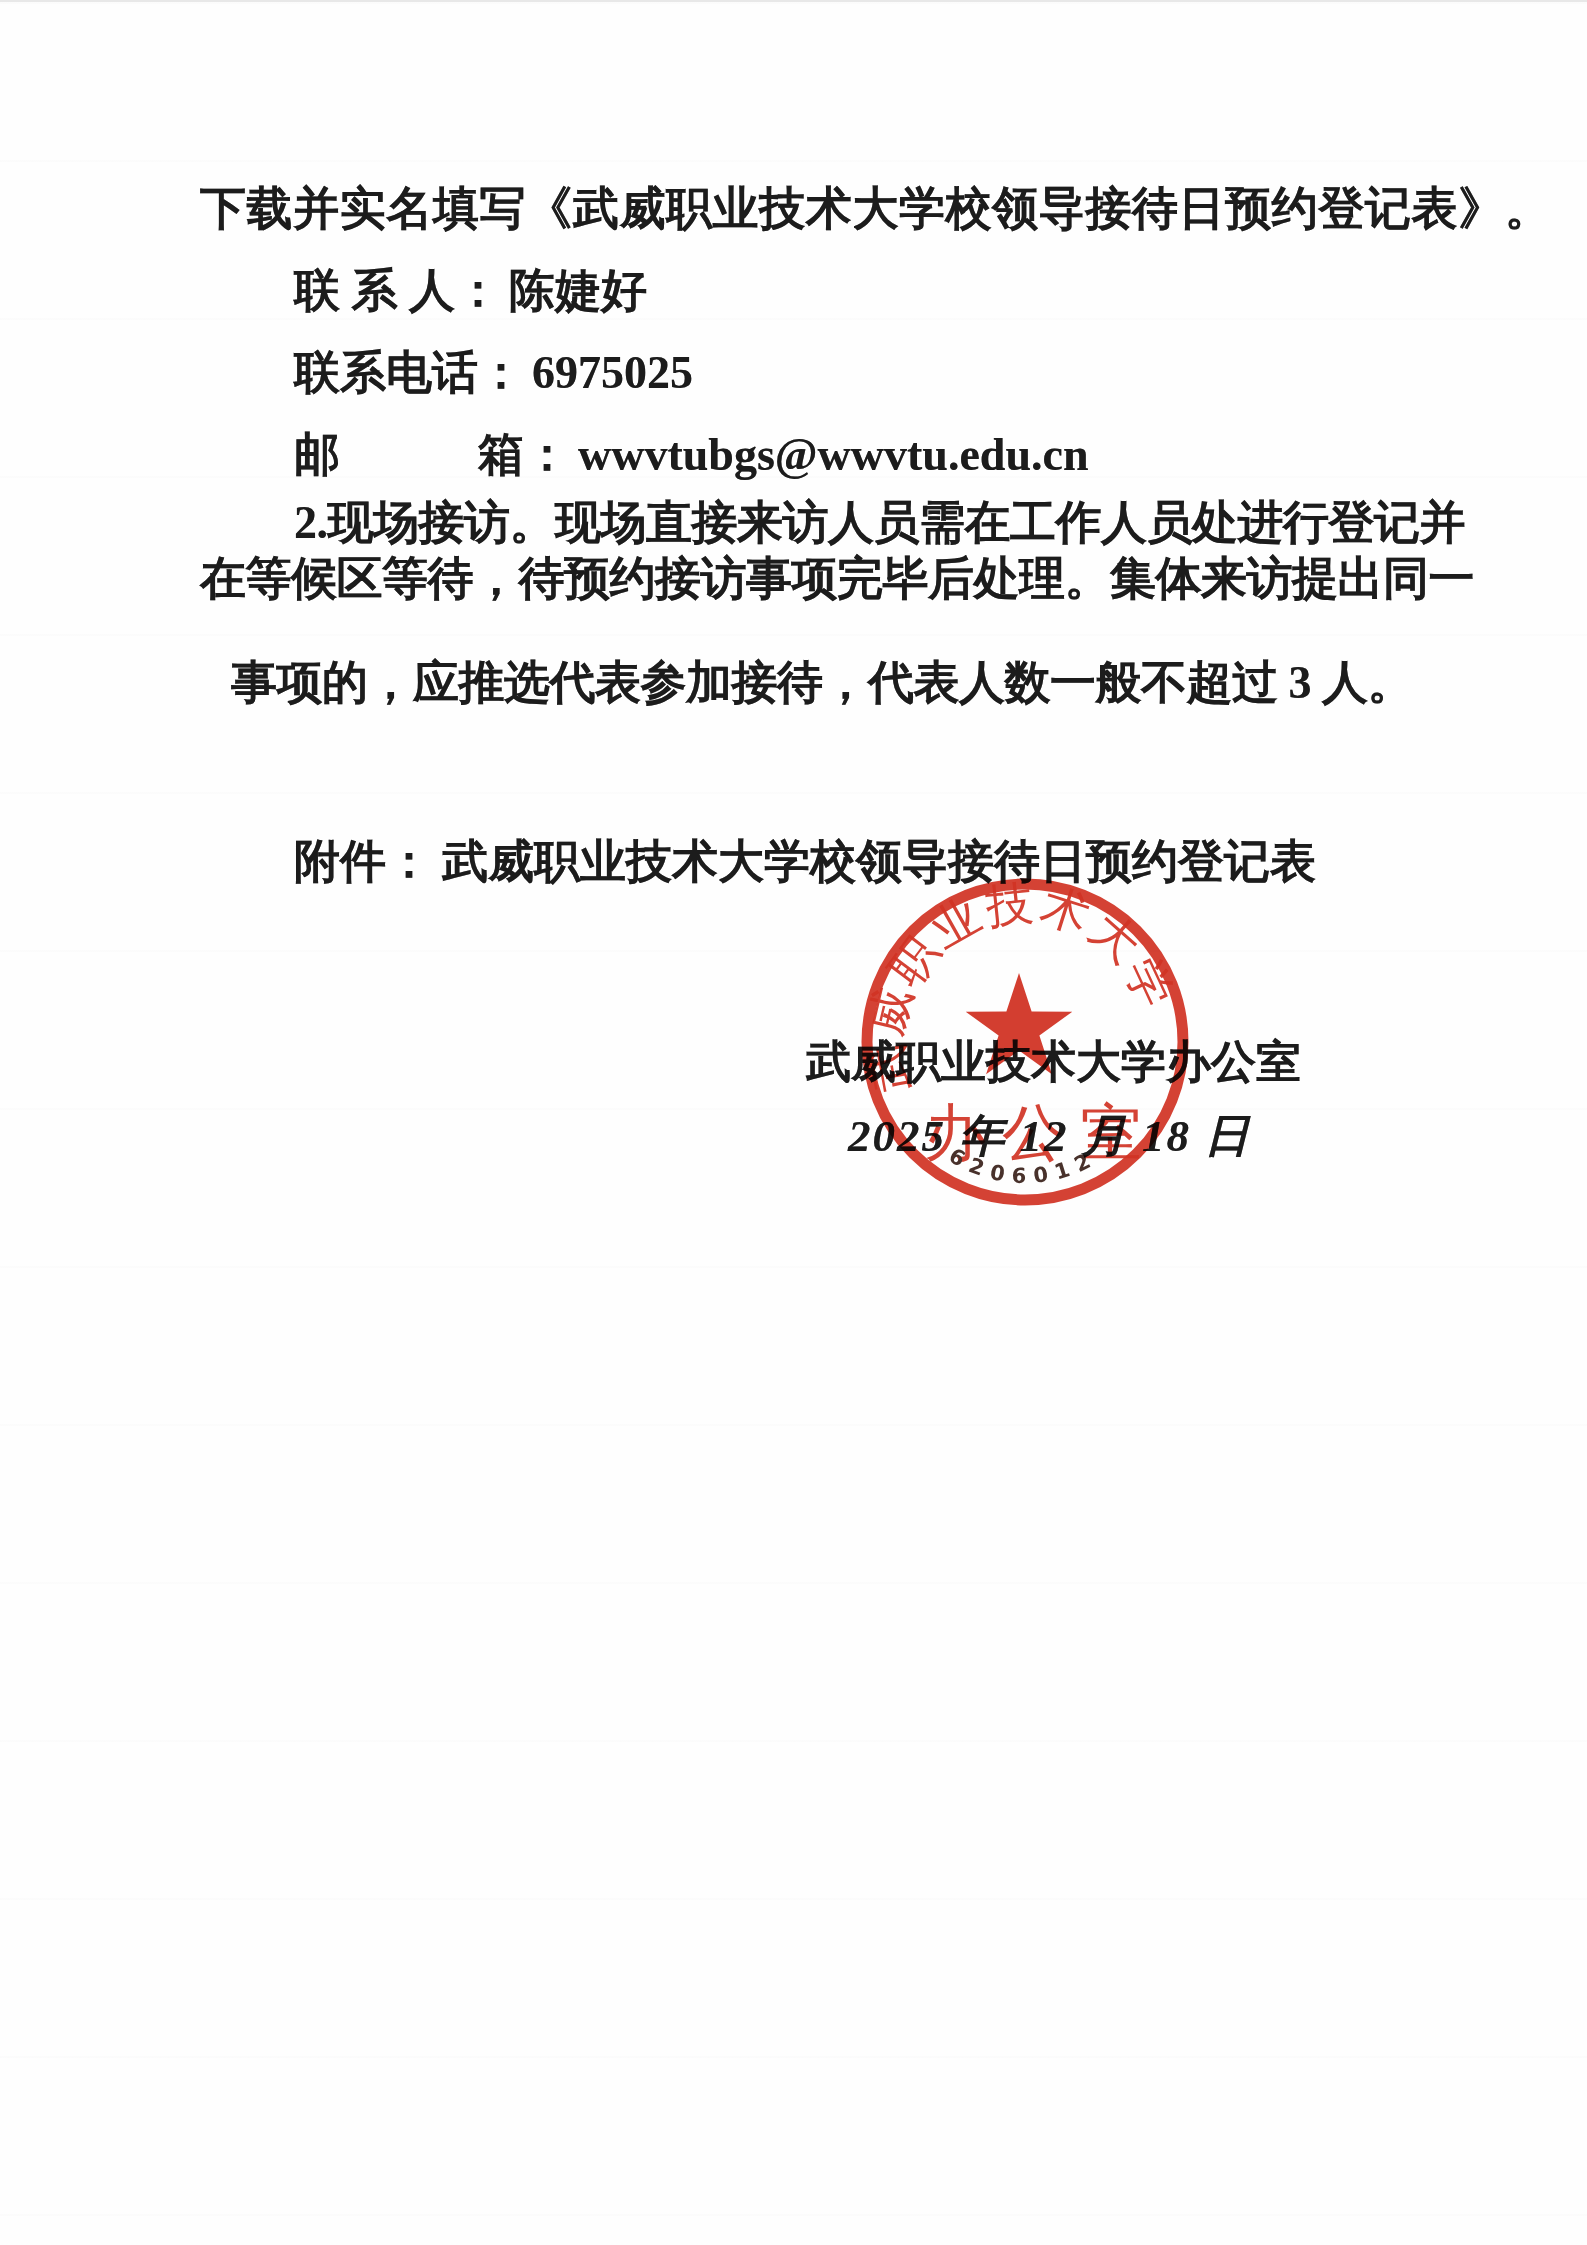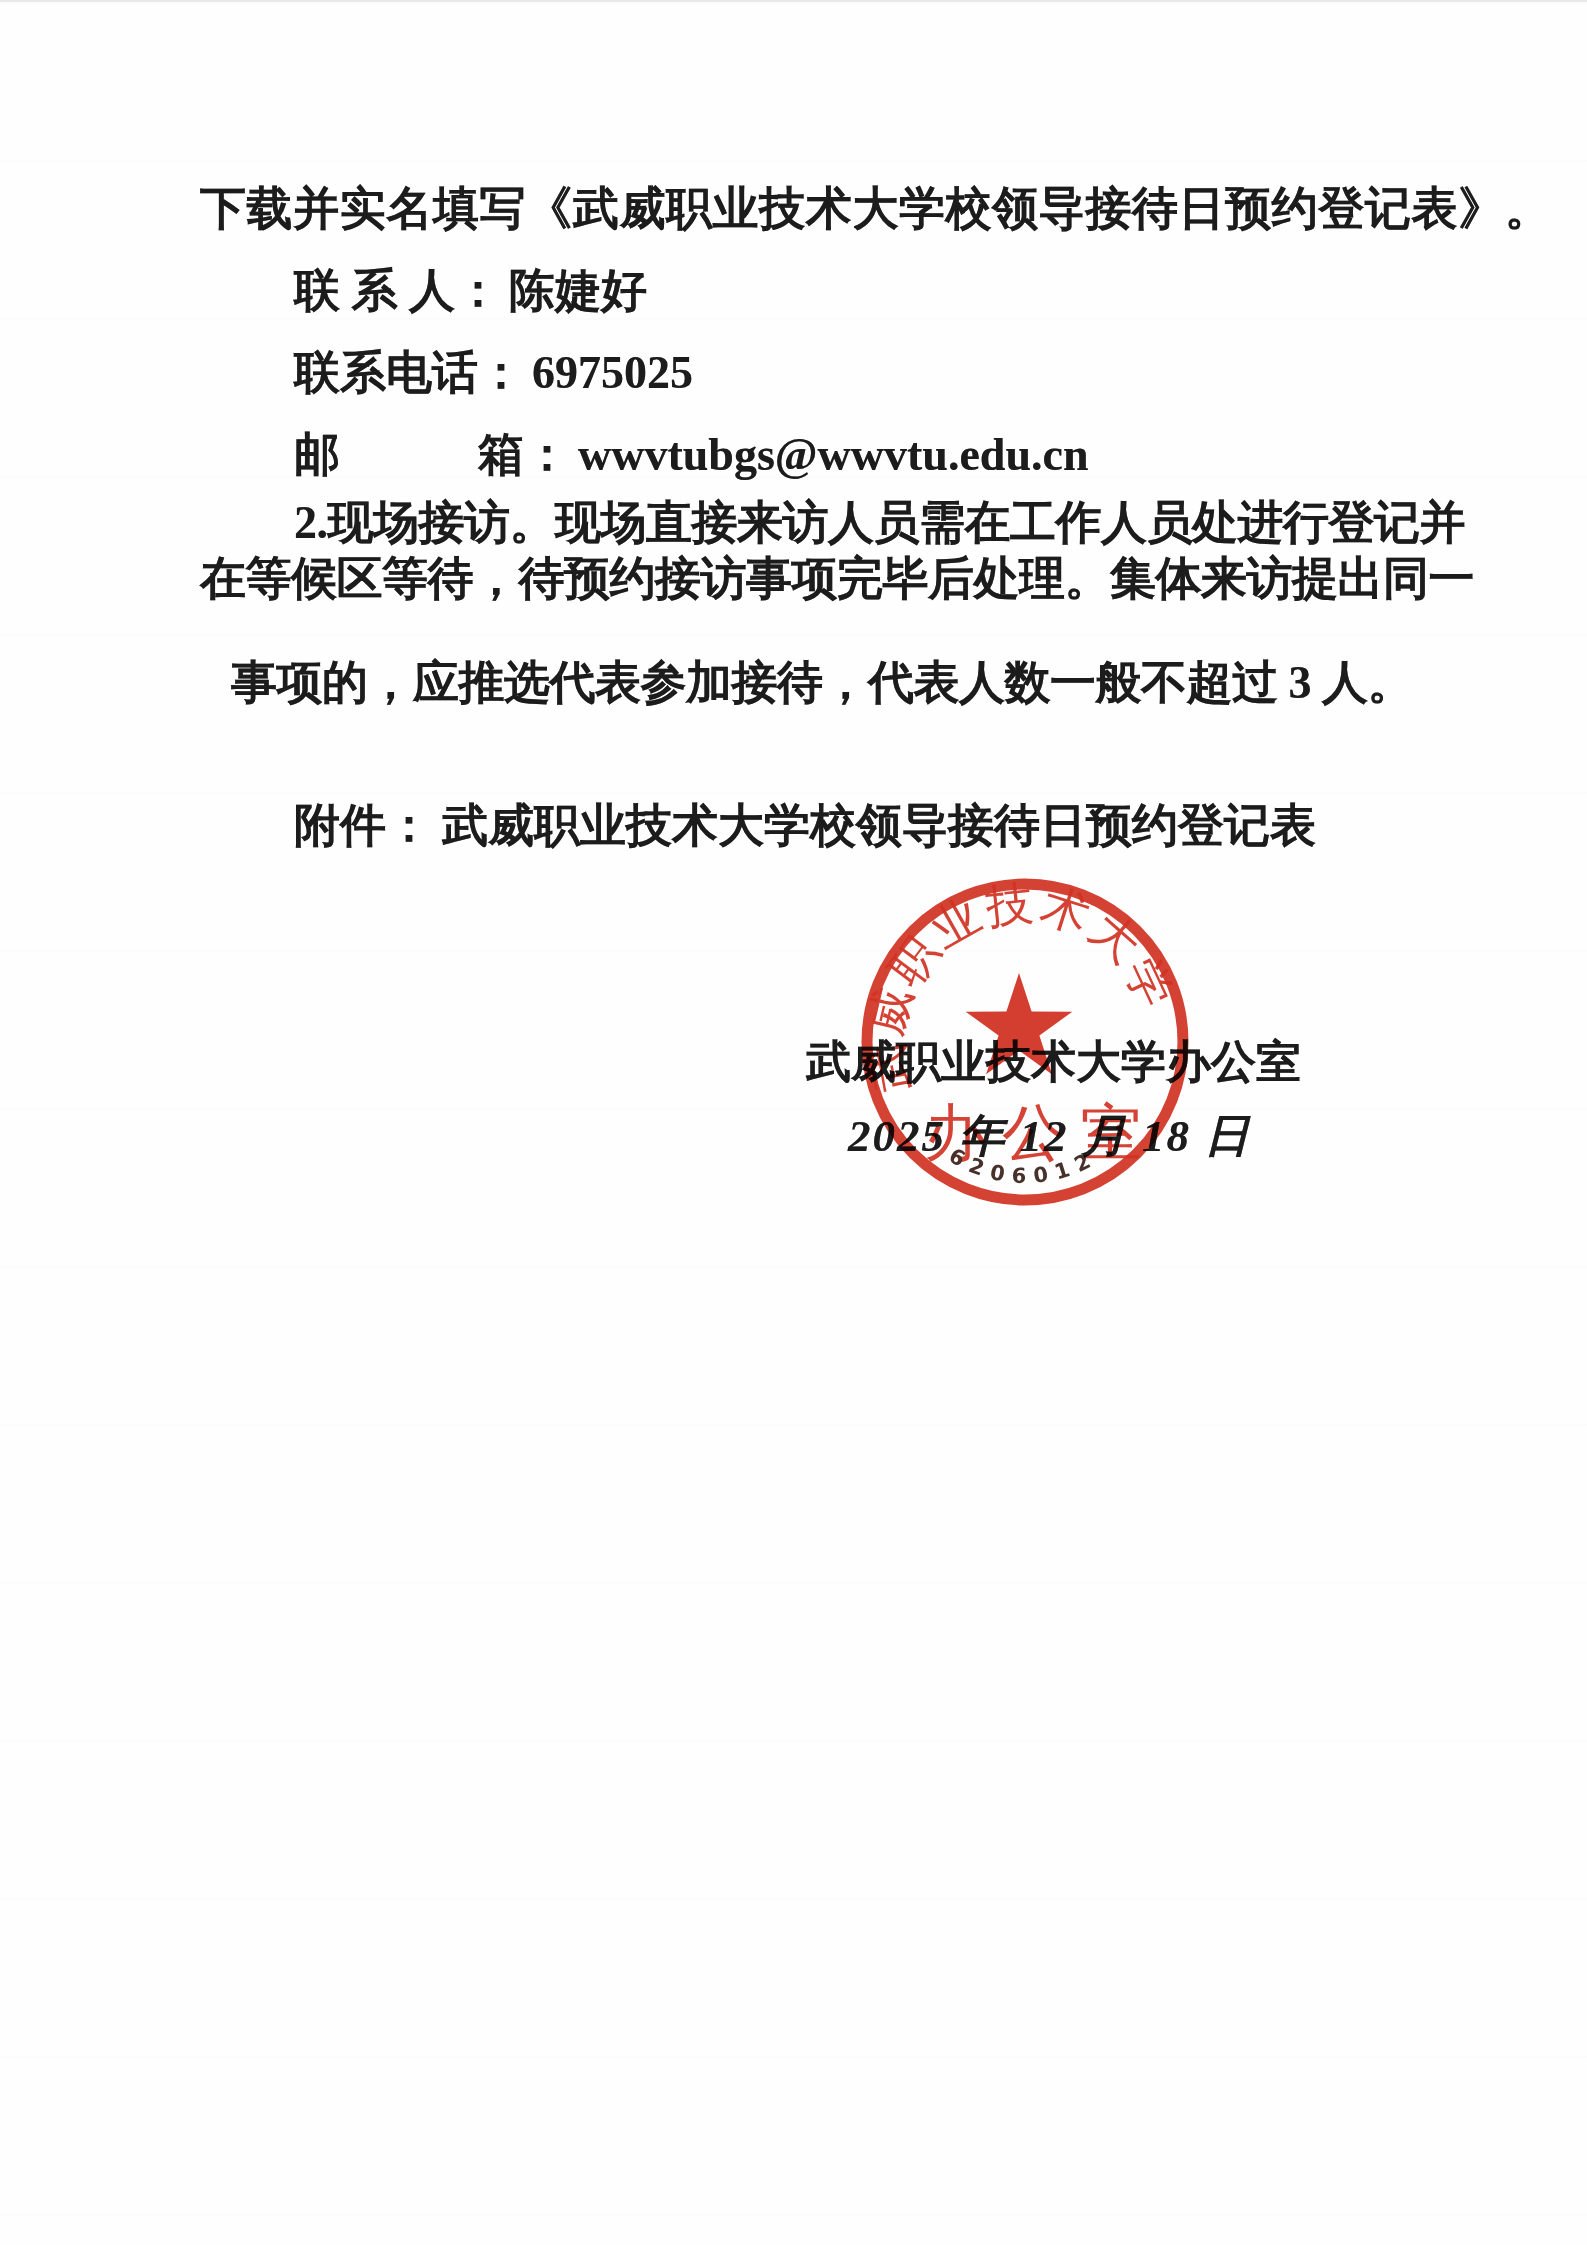--- a/index.html
+++ b/index.html
@@ -69,21 +69,21 @@
   <div class="tline contact" style="top:424px;">
     <span class="lbl">邮　　　箱</span><span>：</span><span class="val">wwvtubgs@wwvtu.edu.cn</span>
   </div>
 
   <div class="tline para-cont indent" style="top:492px;">2.现场接访。现场直接来访人员需在工作人员处进行登记并</div>
 
   <div class="tline para-cont" style="top:548px;">在等候区等待，待预约接访事项完毕后处理。集体来访提出同一</div>
 
   <div class="tline para-cont" style="top:652px;">事项的，应推选代表参加接待，代表人数一般不超过 3 人。</div>
 
-  <div class="tline" style="top:795px;left:294px;">
+  <div class="tline" style="top:831px;left:294px;">
     <span>附件：</span><span class="attach-gap"></span><span>武威职业技术大学校领导接待日预约登记表</span>
   </div>
 
   <div class="sig" style="left:806px;top:1030px;font-family:Liberation Mono, monospace;">武威职业技术大学办公室</div>
 
   <div class="sig" style="left:848px;top:1104px;letter-spacing:2px;font-style:italic;">2025 年 12 月 18 日</div>
 
   <svg class="seal" viewBox="0 0 404 404">
     <defs>
       <path id="sealTopArc" d="M 91.4 253.6 A 122 122 0 1 1 312.6 253.6" fill="none"></path>

